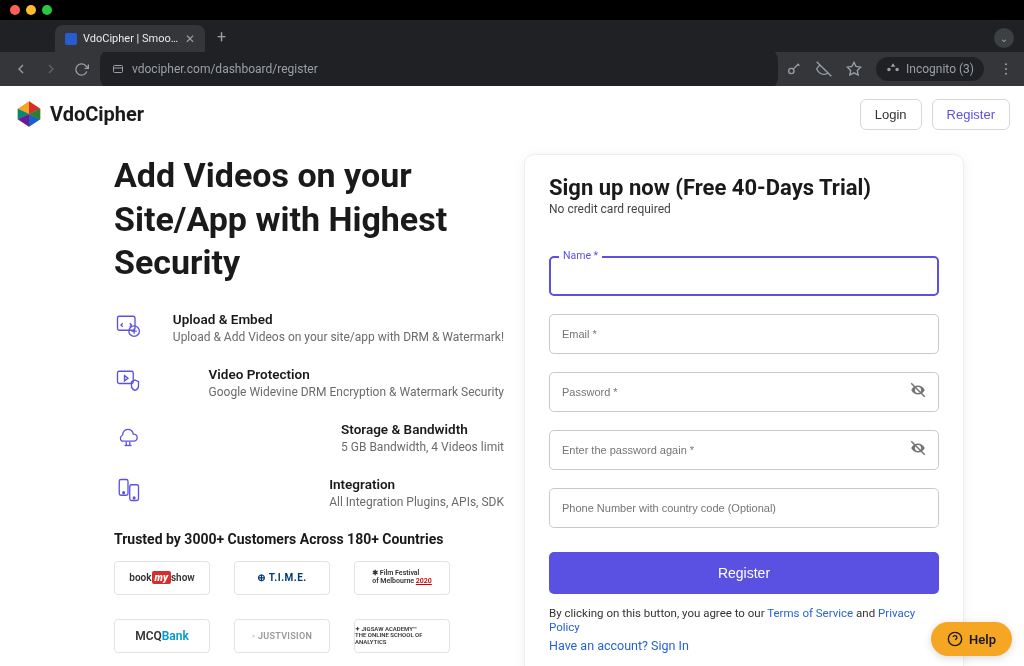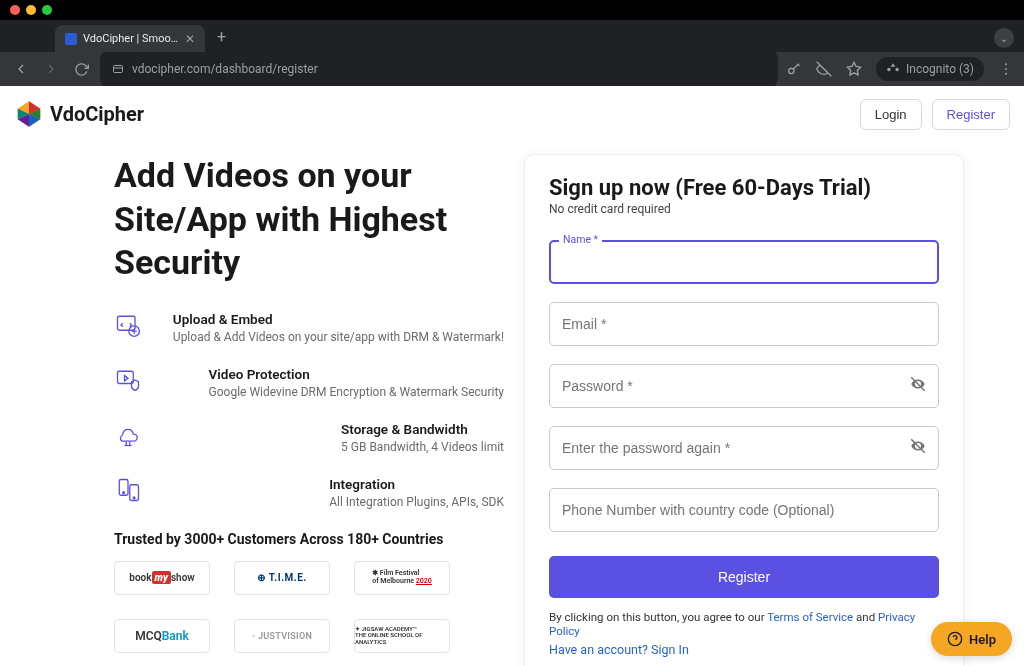--- a/index.html
+++ b/index.html
@@ -54,23 +54,23 @@
 .cust-cell .ff { font-size: 7px; line-height: 1.1; color: #333; }
 .cust-cell .ff .y { color: #c00; text-decoration: underline; }
 .cust-cell .mcq { color: #333; font-size: 12px; }
 .cust-cell .mcq span { color: #0099cc; }
 .cust-cell .jv { color: #999; font-size: 9px; text-transform: uppercase; letter-spacing: 0.3px; }
 .cust-cell .jig { font-size: 6px; color: #333; line-height: 1.1; }
 
 .right { flex: 1; }
 .card { background: #fff; border: 1px solid #eee; border-radius: 10px; box-shadow: 0 2px 14px rgba(0,0,0,0.06); padding: 20px 24px 22px; }
 .card h2 { font-size: 22px; font-weight: 700; color: #1a1a1a; }
-.card .sub { font-size: 12px; color: #444; margin-top: 2px; margin-bottom: 24px; }
+.card .sub { font-size: 12px; color: #444; margin-top: 2px; margin-bottom: 40px; }
 .field { position: relative; margin-bottom: 18px; }
-.field input { width: 100%; border: 1px solid #c9c9c9; border-radius: 5px; padding: 13px 12px; font-size: 14px; color: #7f1d1d; outline: none; }
+.field input { width: 100%; border: 1px solid #c9c9c9; border-radius: 5px; padding: 13px 12px; font-size: 11px; color: #7f1d1d; outline: none; }
 .field input::placeholder { color: #757575; }
 .field.focused input { border: 2px solid #5a51e2; padding: 12px 11px; }
 .field.focused .float-label { position: absolute; top: -7px; left: 10px; background: #fff; padding: 0 4px; font-size: 10.5px; color: #5a51e2; }
 .field .eye { position: absolute; right: 12px; top: 50%; transform: translateY(-50%); color: #757575; }
 .register-btn { width: 100%; background: #5a51e2; color: #fff; border: none; border-radius: 5px; padding: 13px; font-size: 14px; font-weight: 500; cursor: pointer; margin-top: 6px; }
 .agree { font-size: 11.5px; color: #333; margin-top: 12px; }
 .agree a { color: #2861d6; text-decoration: none; }
 .have { font-size: 12.5px; color: #2861d6; margin-top: 4px; }
 
 .help-pill { position: absolute; bottom: 10px; right: 12px; background: #f5a623; color: #1a1a1a; border-radius: 20px; padding: 9px 16px; font-size: 13px; font-weight: 600; display: flex; align-items: center; gap: 6px; box-shadow: 0 2px 8px rgba(0,0,0,0.15); }
@@ -241,21 +241,21 @@
             <span class="jv">◦ JustVision</span>
           </div>
         <div class="cust-cell">
             <span class="jig">✦ JIGSAW ACADEMY™<br>THE ONLINE SCHOOL OF ANALYTICS</span>
           </div>
       </div>
     </div>
 
     <div class="right">
       <div class="card">
-        <h2>Sign up now (Free 60-Days Trial)</h2>
+        <h2>Sign up now (Free 40-Days Trial)</h2>
         <div class="sub">No credit card required</div>
 
         <div class="field focused">
           <span class="float-label">Name *</span>
           <input type="text" style="">
         </div>
 
         <div class="field">
           <input type="text" placeholder="Email *" style="">
         </div>

